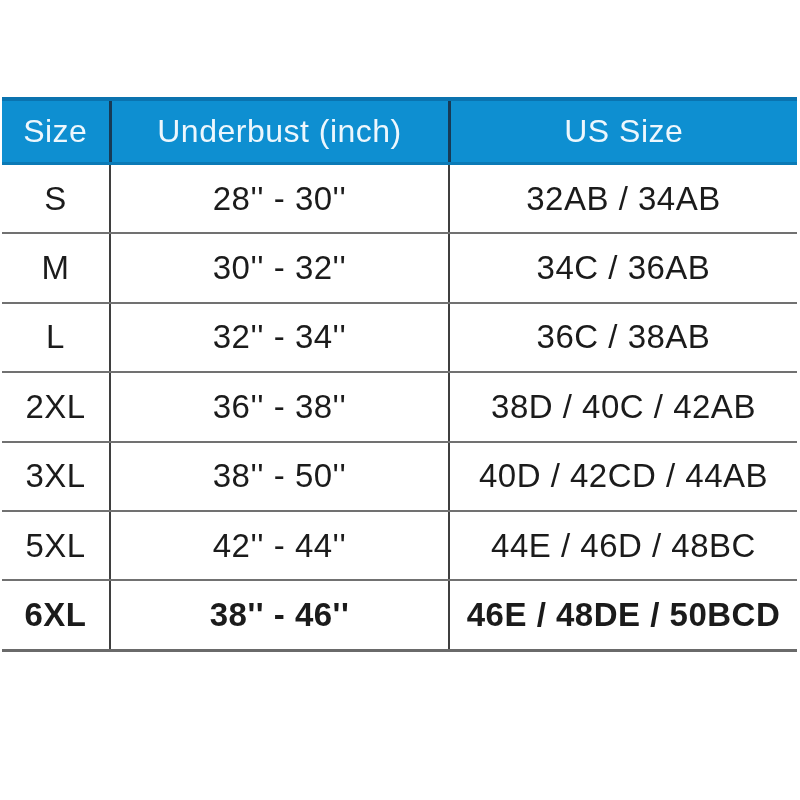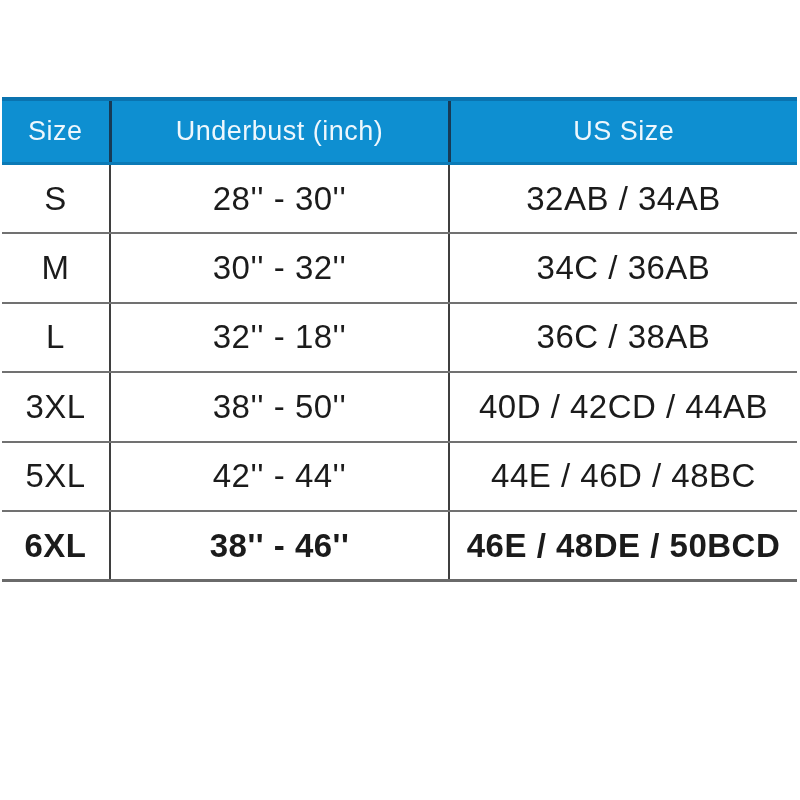--- a/index.html
+++ b/index.html
@@ -24,21 +24,21 @@
     table-layout: fixed;
   }
   col.c-size  { width: 108px; }
   col.c-under { width: 339px; }
   col.c-us    { width: 348px; }
 
   thead th {
     background: #0e8fd1;
     color: #edf7fd;
     font-weight: 400;
-    font-size: 27px;
+    font-size: 32px;
     height: 59px;
     text-align: center;
     vertical-align: middle;
     border-top: 4px solid #0a73af;
     border-bottom: 3px solid #0b7ab6;
     letter-spacing: 0.5px;
   }
   thead th + th {
     border-left: 3px solid #173a55;
   }
@@ -86,22 +86,27 @@
           <td>28'' - 30''</td>
           <td>32AB / 34AB</td>
         </tr>
         <tr>
           <td>M</td>
           <td>30'' - 32''</td>
           <td>34C / 36AB</td>
         </tr>
         <tr>
           <td>L</td>
-          <td>32'' - 18''</td>
+          <td>32'' - 34''</td>
           <td>36C / 38AB</td>
+        </tr>
+        <tr>
+          <td>2XL</td>
+          <td>36'' - 38''</td>
+          <td>38D / 40C / 42AB</td>
         </tr>
         <tr>
           <td>3XL</td>
           <td>38'' - 50''</td>
           <td>40D / 42CD / 44AB</td>
         </tr>
         <tr>
           <td>5XL</td>
           <td>42'' - 44''</td>
           <td>44E / 46D / 48BC</td>

